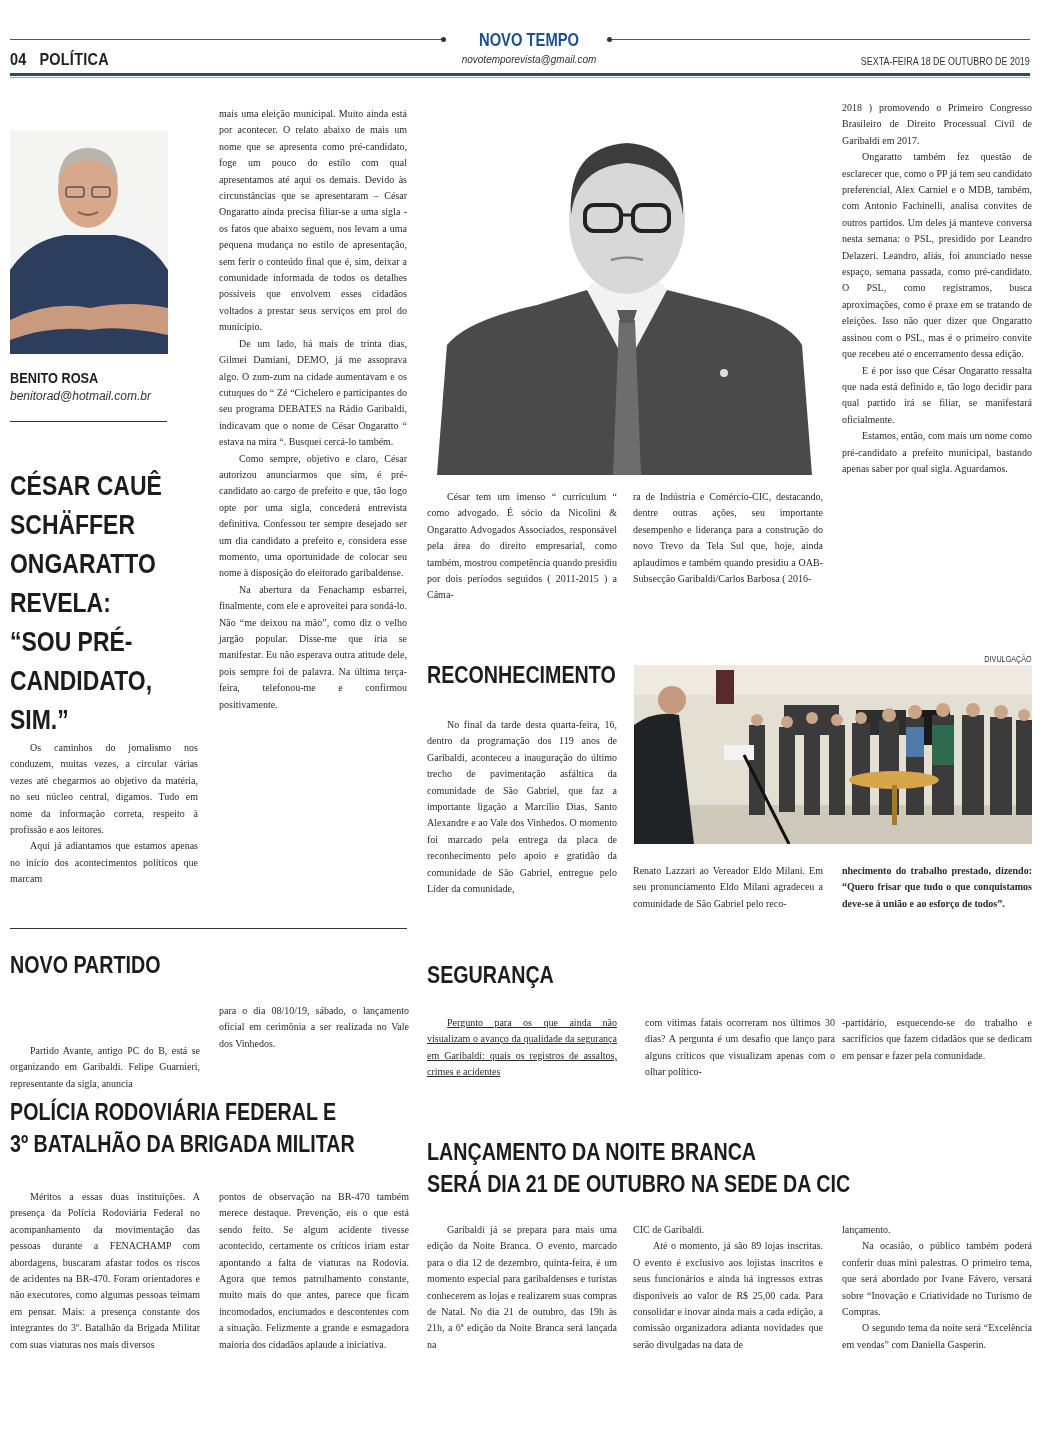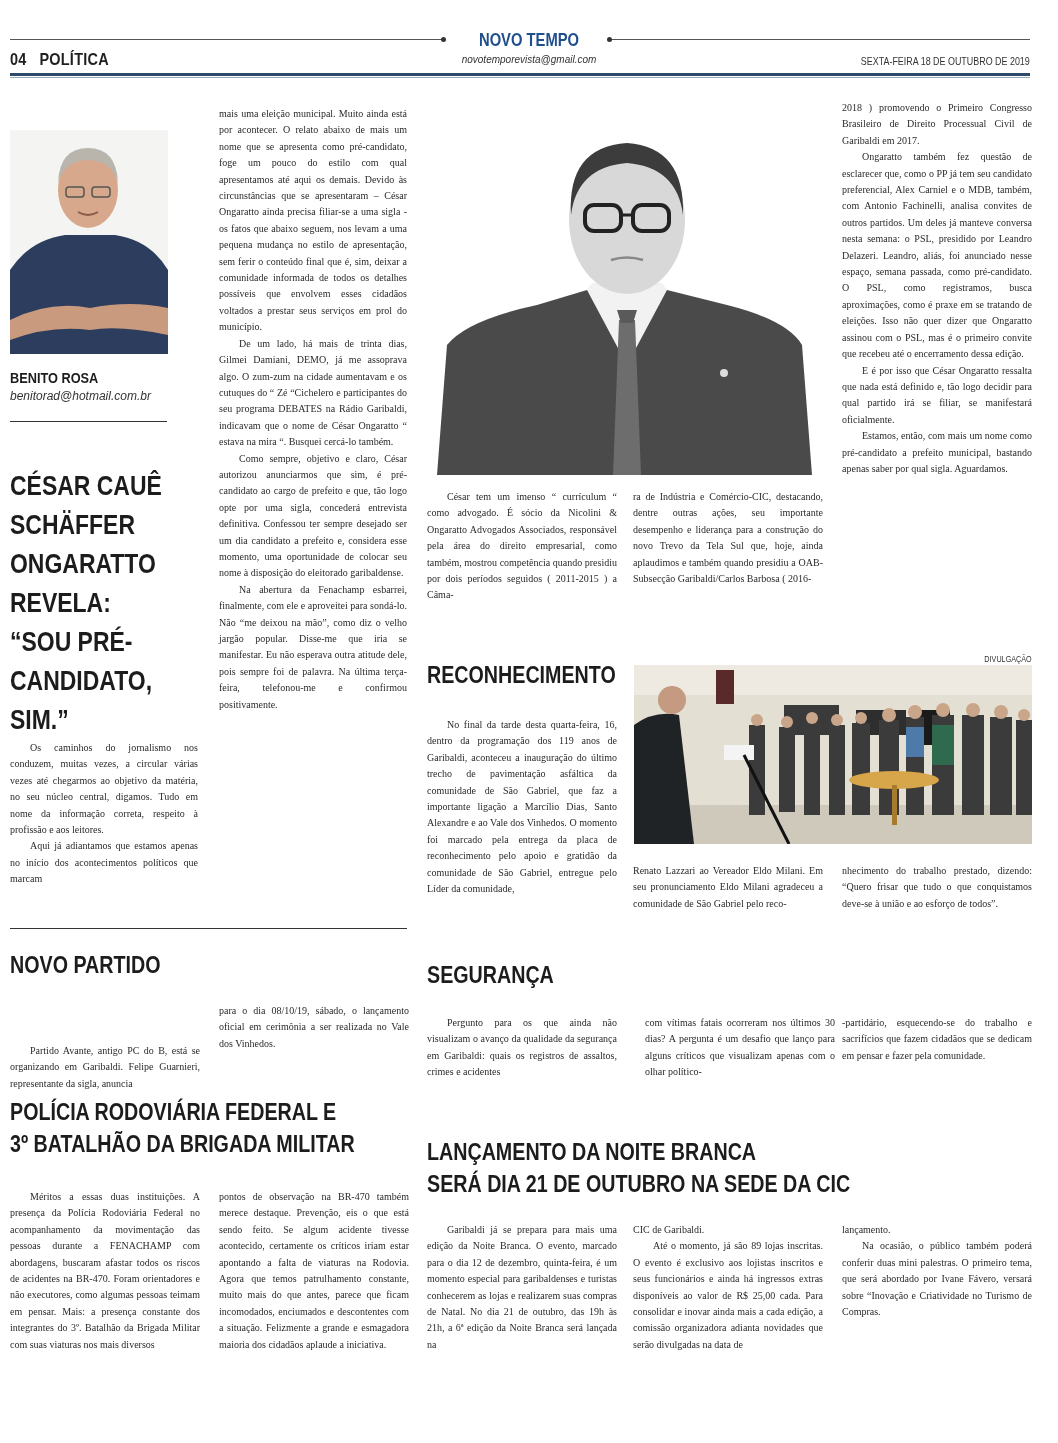--- a/index.html
+++ b/index.html
@@ -172,21 +172,21 @@
     <line x1="110" y1="90" x2="155" y2="179" stroke="#111" stroke-width="3"></line>
   </svg>
 </div>
 
 <div class="txt" style="left:427px; top:717px; width:190px;">
   <p>No final da tarde desta quarta-feira, 16, dentro da programação dos 119 anos de Garibaldi, aconteceu a inauguração do último trecho de pavimentação asfáltica da comunidade de São Gabriel, que faz a importante ligação a Marcílio Dias, Santo Alexandre e ao Vale dos Vinhedos. O momento foi marcado pela entrega da placa de reconhecimento pelo apoio e gratidão da comunidade de São Gabriel, entregue pelo Líder da comunidade,</p>
 </div>
 <div class="txt" style="left:633px; top:863px; width:190px;">
   <p class="noindent">Renato Lazzari ao Vereador Eldo Milani. Em seu pronunciamento Eldo Milani agradeceu a comunidade de São Gabriel pelo reco-</p>
 </div>
-<div class="txt" style="left:842px; top:863px; width:190px;">
+<div class="txt" style="left:842px; top:863px; width:190px;font-weight:bold;">
   <p class="noindent">nhecimento do trabalho prestado, dizendo: “Quero frisar que tudo o que conquistamos deve-se à união e ao esforço de todos”.</p>
 </div>
 
 <div class="divider-h" style="left:10px; top:928px; width:397px;"></div>
 
 <div class="hl hl-sec" style="left:10px; top:950px;">NOVO PARTIDO</div>
 <div class="txt" style="left:10px; top:1003px; width:190px;margin-top:40px;">
   <p>Partido Avante, antigo PC do B, está se organizando em Garibaldi. Felipe Guarnieri, representante da sigla, anuncia</p>
 </div>
 <div class="txt" style="left:219px; top:1003px; width:190px;">
@@ -198,21 +198,21 @@
   <div>3º BATALHÃO DA BRIGADA MILITAR</div>
 </div>
 <div class="txt" style="left:10px; top:1189px; width:190px;">
   <p>Méritos a essas duas instituições. A presença da Polícia Rodoviária Federal no acompanhamento da movimentação das pessoas durante a FENACHAMP com abordagens, buscaram afastar todos os riscos de acidentes na BR-470. Foram orientadores e não executores, como algumas pessoas teimam em pensar. Mais: a presença constante dos integrantes do 3º. Batalhão da Brigada Militar com suas viaturas nos mais diversos</p>
 </div>
 <div class="txt" style="left:219px; top:1189px; width:190px;">
   <p class="noindent">pontos de observação na BR-470 também merece destaque. Prevenção, eis o que está sendo feito. Se algum acidente tivesse acontecido, certamente os críticos iriam estar apontando a falta de viaturas na Rodovia. Agora que temos patrulhamento constante, muito mais do que antes, parece que ficam incomodados, enciumados e descontentes com a situação. Felizmente a grande e esmagadora maioria dos cidadãos aplaude a iniciativa.</p>
 </div>
 
 <div class="hl hl-sec" style="left:427px; top:960px;">SEGURANÇA</div>
-<div class="txt" style="left:427px; top:1015px; width:190px;">
+<div class="txt" style="left:427px; top:1015px; width:190px;text-decoration:underline;">
   <p>Pergunto para os que ainda não visualizam o avanço da qualidade da segurança em Garibaldi: quais os registros de assaltos, crimes e acidentes</p>
 </div>
 <div class="txt" style="left:617px; top:1015px; width:190px;margin-left:28px;">
   <p class="noindent">com vítimas fatais ocorreram nos últimos 30 dias? A pergunta é um desafio que lanço para alguns críticos que visualizam apenas com o olhar político-</p>
 </div>
 <div class="txt" style="left:842px; top:1015px; width:190px;">
   <p class="noindent">-partidário, esquecendo-se do trabalho e sacrifícios que fazem cidadãos que se dedicam em pensar e fazer pela comunidade.</p>
 </div>
 
 <div class="hl hl-sec" style="left:427px; top:1136px; line-height:32px;">
@@ -222,13 +222,14 @@
 <div class="txt" style="left:427px; top:1222px; width:190px;">
   <p>Garibaldi já se prepara para mais uma edição da Noite Branca. O evento, marcado para o dia 12 de dezembro, quinta-feira, é um momento especial para garibaldenses e turistas conhecerem as lojas e realizarem suas compras de Natal. No dia 21 de outubro, das 19h às 21h, a 6ª edição da Noite Branca será lançada na</p>
 </div>
 <div class="txt" style="left:633px; top:1222px; width:190px;">
   <p class="noindent">CIC de Garibaldi.</p>
   <p>Até o momento, já são 89 lojas inscritas. O evento é exclusivo aos lojistas inscritos e seus funcionários e ainda há ingressos extras disponíveis ao valor de R$ 25,00 cada. Para consolidar e inovar ainda mais a cada edição, a comissão organizadora adianta novidades que serão divulgadas na data de</p>
 </div>
 <div class="txt" style="left:842px; top:1222px; width:190px;">
   <p class="noindent">lançamento.</p>
   <p>Na ocasião, o público também poderá conferir duas mini palestras. O primeiro tema, que será abordado por Ivane Fávero, versará sobre “Inovação e Criatividade no Turismo de Compras.</p>
+  <p>O segundo tema da noite será “Excelência em vendas” com Daniella Gasperin.</p>
 </div>
 
 </body></html>

